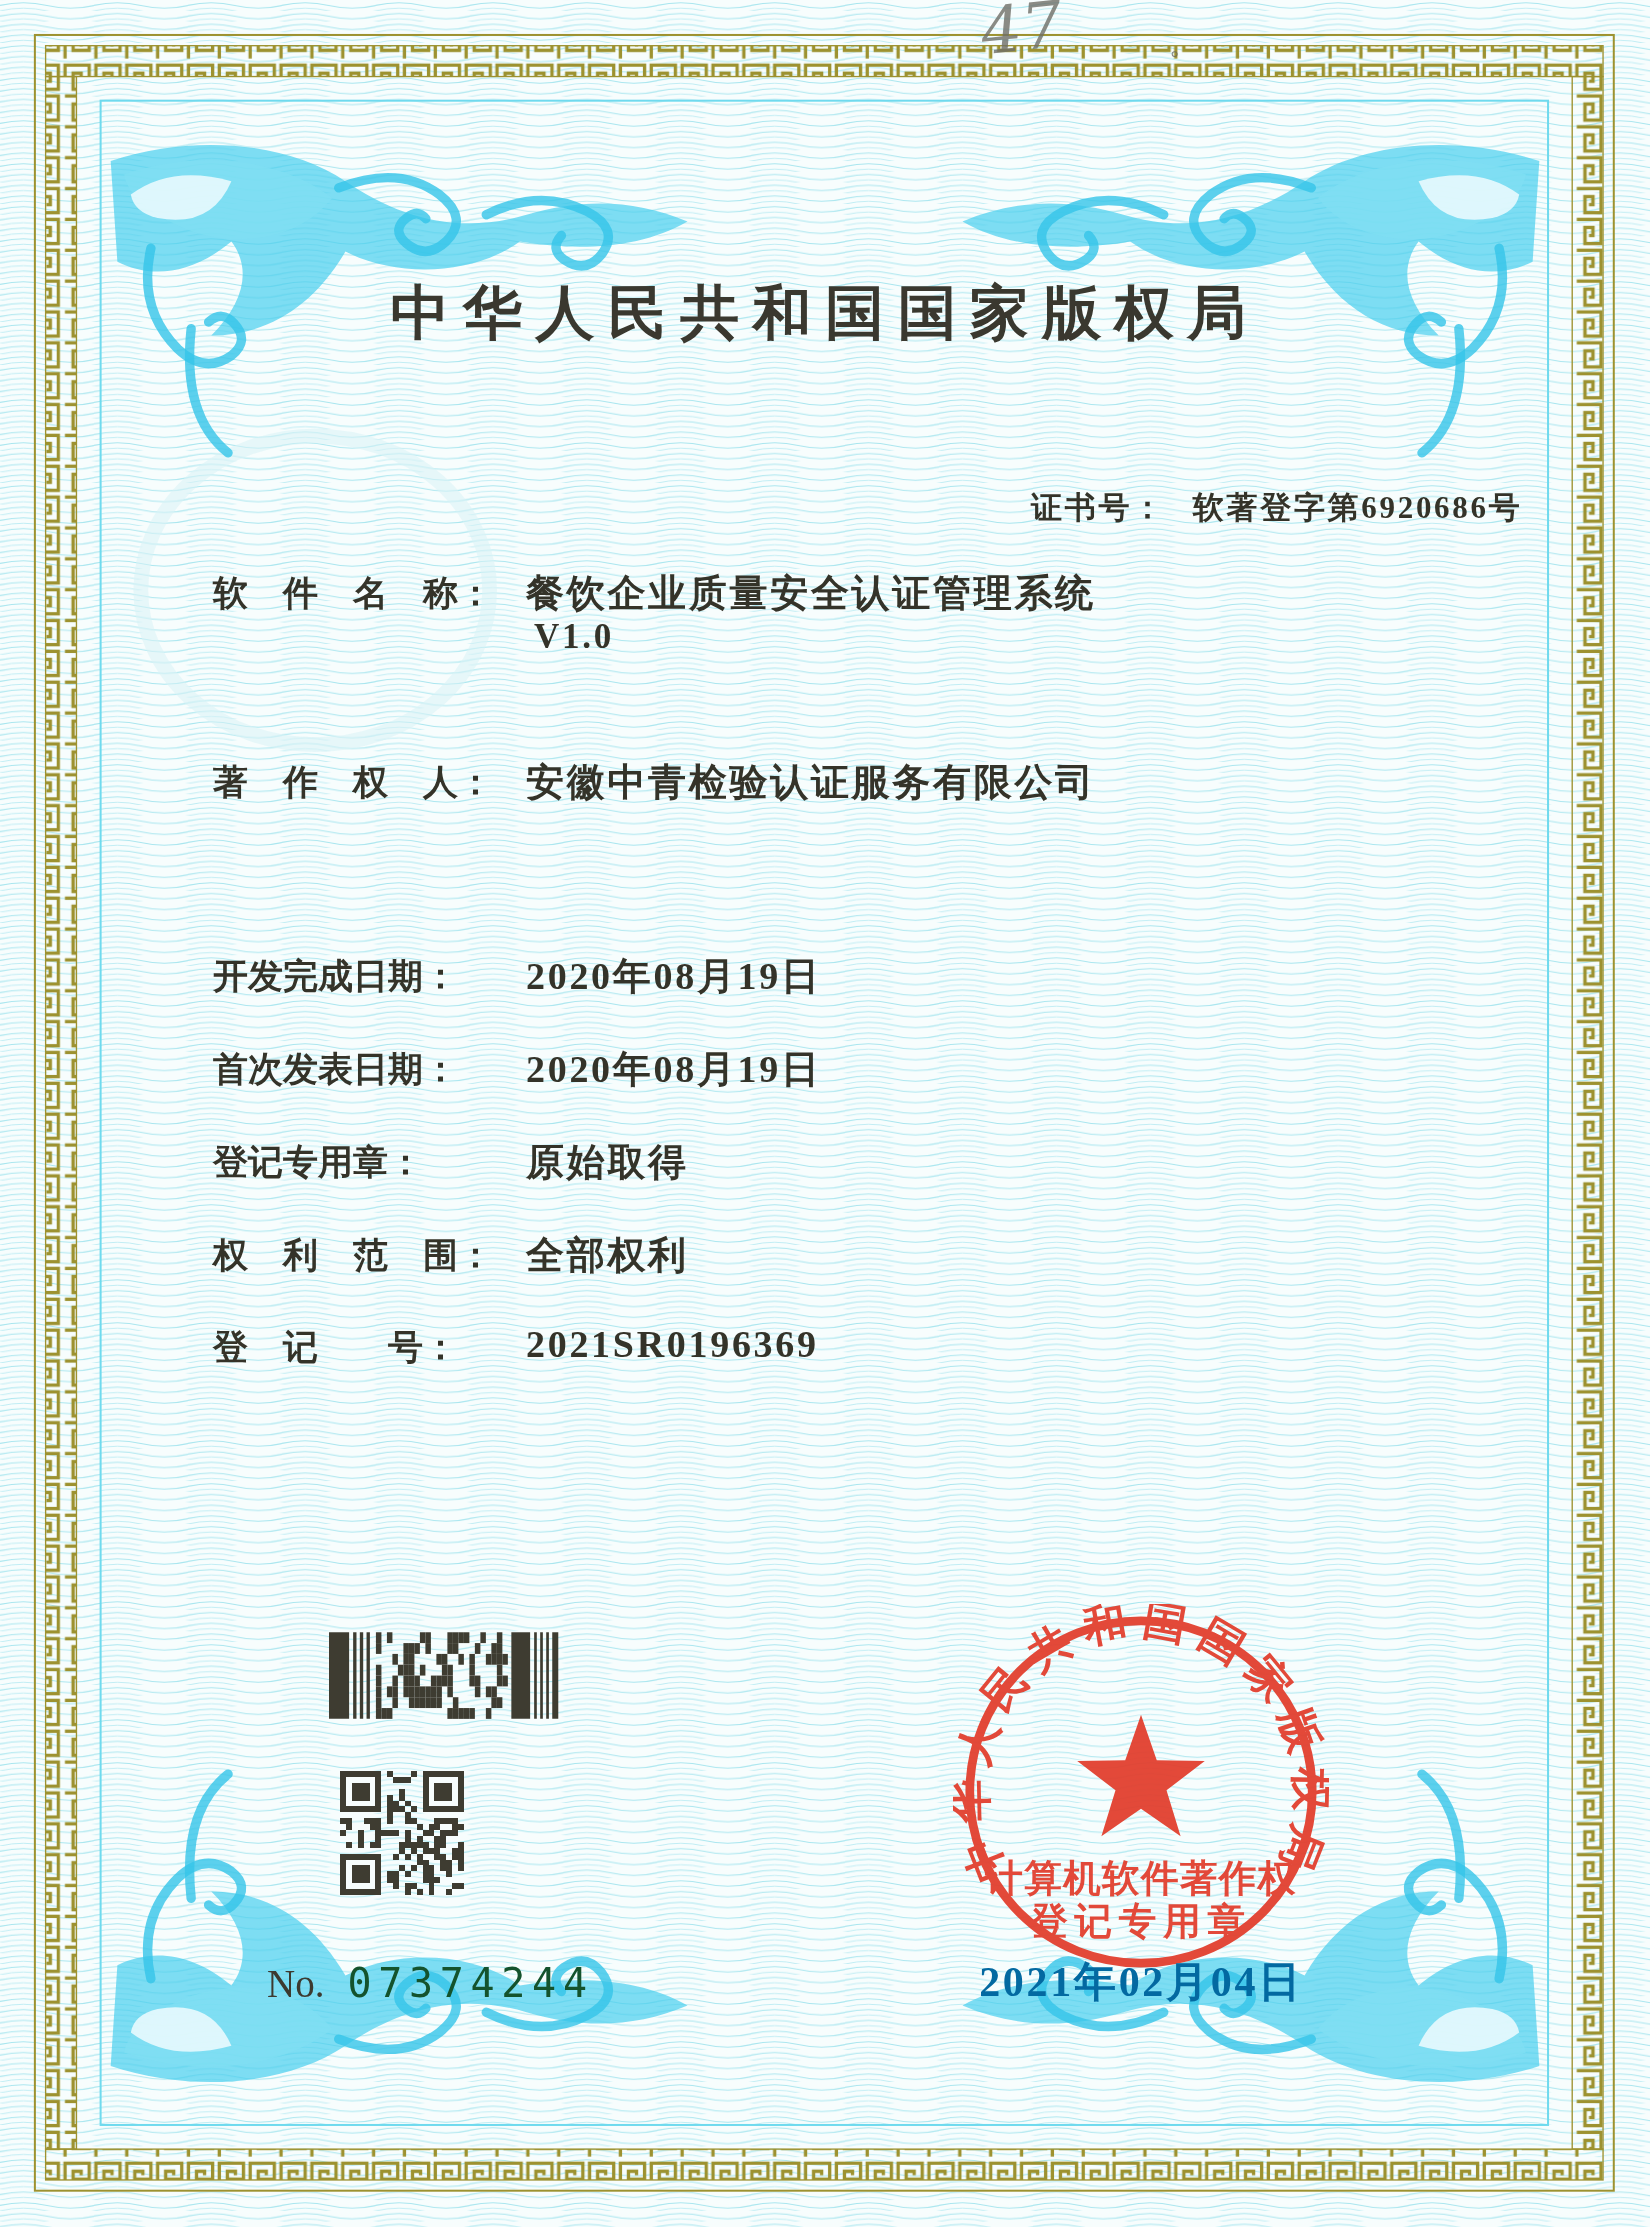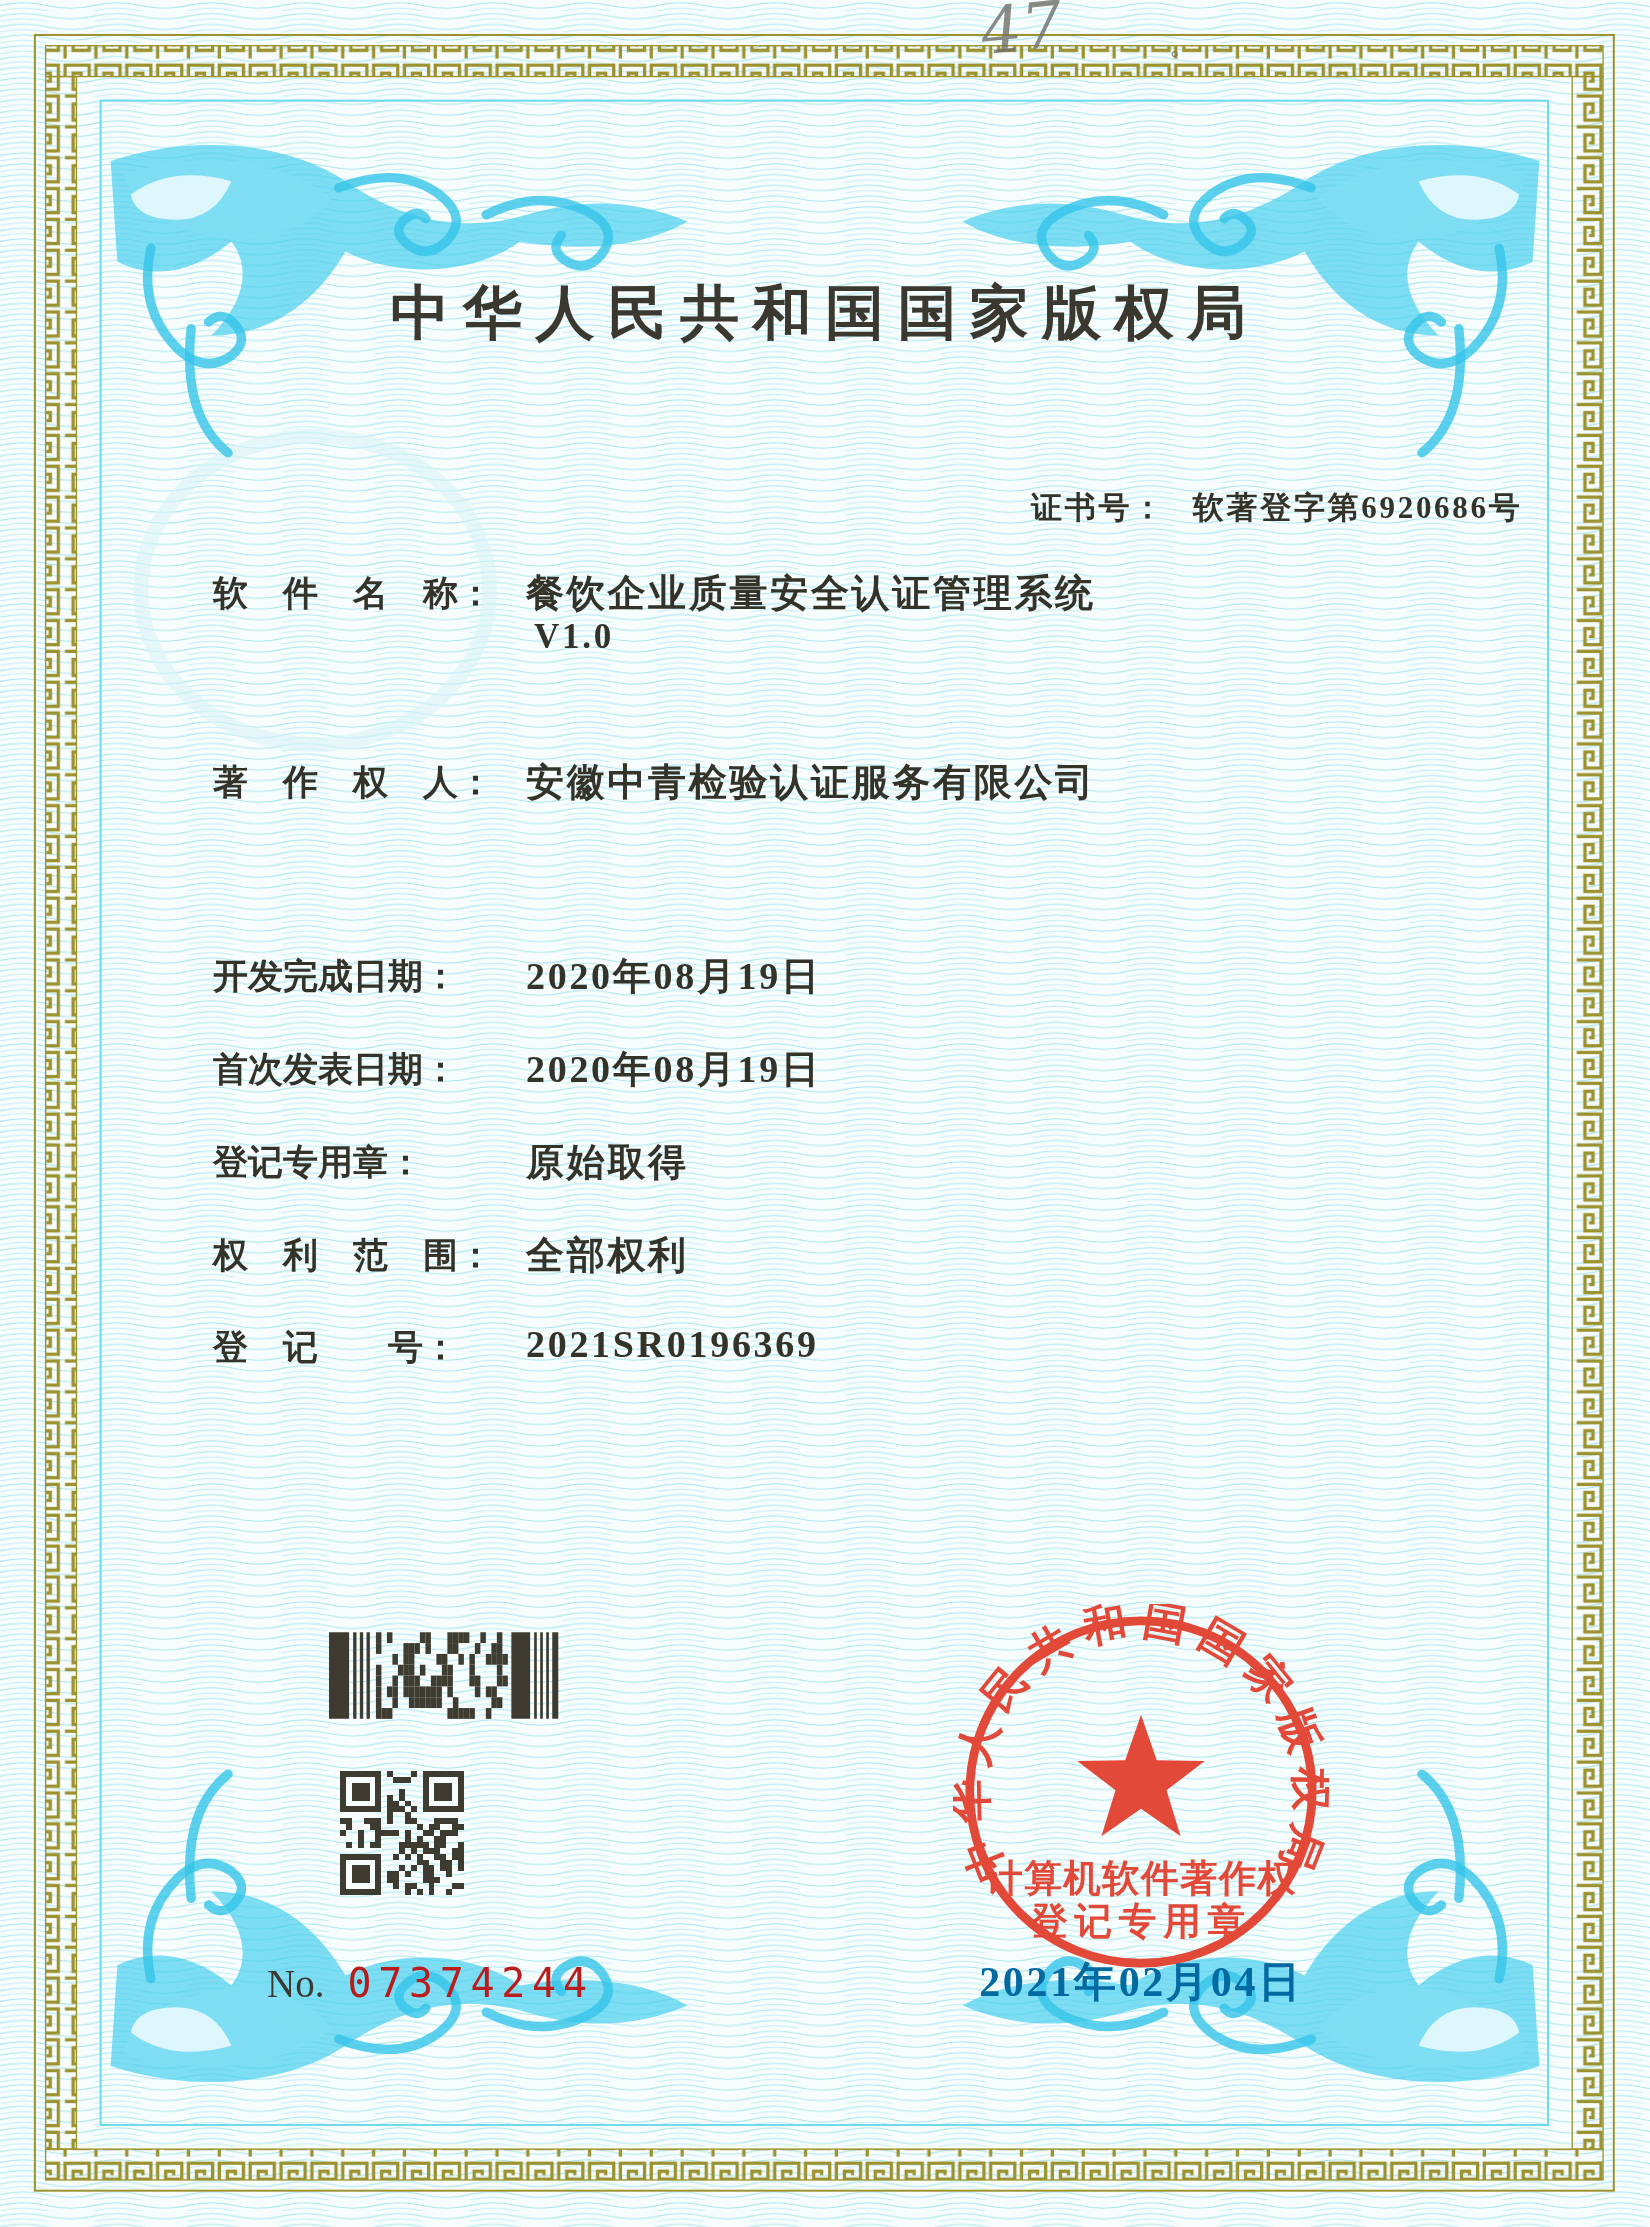--- a/index.html
+++ b/index.html
@@ -16,21 +16,21 @@
   .certno{position:absolute;left:1031px;top:487px;font-size:31px;font-weight:bold;
       letter-spacing:2.7px;white-space:nowrap;}
   .row{position:absolute;left:213px;font-size:35px;font-weight:bold;white-space:nowrap;}
   .row .lbl{display:inline-block;white-space:pre;}
   .row .val{position:absolute;left:313px;top:-2px;font-size:38px;letter-spacing:2.7px;white-space:nowrap;}
   .val2{position:absolute;left:519px;top:617px;font-size:35px;font-weight:bold;letter-spacing:2.7px;margin-left:15px;}
   .stmt{position:absolute;font-size:36px;font-weight:bold;letter-spacing:1.3px;white-space:nowrap;color:#35332b;}
   .seal-date{position:absolute;left:1141px;top:1954px;transform:translateX(-50%);
       font-size:42px;font-weight:bold;letter-spacing:2.7px;white-space:nowrap;color:#0369a1;}
   .serial{position:absolute;left:267px;top:1960px;font-size:39px;white-space:nowrap;color:#3c3a30;}
-  .serial .num{font-family:"DejaVu Sans Mono", monospace;font-size:40px;color:#b91c1c;
+  .serial .num{font-family:"DejaVu Sans Mono", monospace;font-size:40px;color:#14532d;
       letter-spacing:6.7px;margin-left:23px;font-weight:normal;}
   .hand{position:absolute;left:981px;top:-9.4px;font-size:64px;color:#6f6f68;opacity:.8;
       font-style:italic;transform:rotate(-6deg);font-family:"DejaVu Serif", serif;}
   .hand-dot{position:absolute;left:1169px;top:27px;font-size:27px;color:#66665f;opacity:.8;}
 
   
   .seal{position:absolute;left:953px;top:1604px;opacity:.95;}
   .seal text{fill:#e2402f;font-family:"Liberation Serif", serif;font-weight:bold;}
   .seal .ring{font-size:64px;letter-spacing:18px;}
   .seal .s1{font-size:56px;letter-spacing:2px;}

